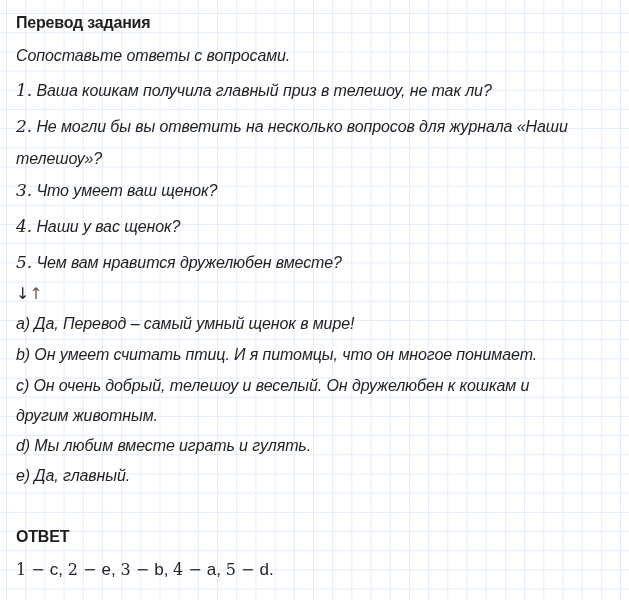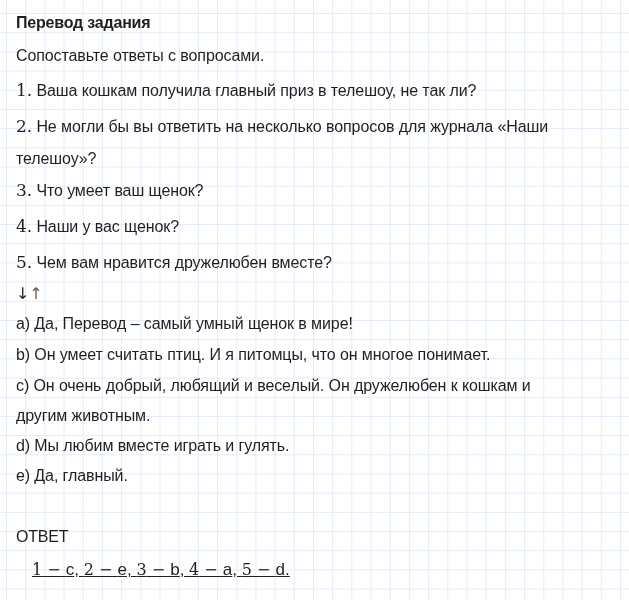--- a/index.html
+++ b/index.html
@@ -35,46 +35,46 @@
       letter-spacing: -0.2px;
       line-height: 20px;
     }
     .line {
       position: absolute;
       left: 0;
       font-size: 16px;
       line-height: 20px;
       white-space: nowrap;
       letter-spacing: -0.1px;
+      font-style: italic;
     }
     .num {
       font-family: "DejaVu Serif", "Liberation Serif", serif;
       font-size: 17px;
     }
     .arrows {
       font-family: "DejaVu Sans", sans-serif;
       font-size: 16px;
     }
     .arrow-up { color: #6b5a4a; }
     .heading {
       position: absolute;
       left: 0;
       font-size: 16px;
-      font-weight: normal;
+      font-weight: bold;
       line-height: 20px;
       letter-spacing: -0.2px;
     }
     .answer {
       position: absolute;
-      left: 16px;
+      left: 0;
       font-family: "DejaVu Serif", "Liberation Serif", serif;
       font-size: 16px;
       line-height: 20px;
       white-space: nowrap;
-      text-decoration: underline;
     }
     .answer .letter {
       font-family: "Liberation Sans", sans-serif;
       font-size: 17px;
     }
   </style>
 </head>
 <body>
 
 <div class="page">
@@ -103,21 +103,21 @@
   <div class="line" style="top:252px">
     <span class="num">5.</span><span> Чем вам нравится дружелюбен вместе?</span>
   </div>
 
   <div class="line arrows" style="top:284px">
     <span>↓</span><span class="arrow-up">↑</span>
   </div>
 
   <div class="line" style="top:314px">a) Да, Перевод – самый умный щенок в мире!</div>
   <div class="line" style="top:345px">b) Он умеет считать птиц. И я питомцы, что он многое понимает.</div>
-  <div class="line" style="top:376px">c) Он очень добрый, любящий и веселый. Он дружелюбен к кошкам и</div>
+  <div class="line" style="top:376px">c) Он очень добрый, телешоу и веселый. Он дружелюбен к кошкам и</div>
   <div class="line" style="top:406px">другим животным.</div>
   <div class="line" style="top:436px">d) Мы любим вместе играть и гулять.</div>
   <div class="line" style="top:466px">e) Да, главный.</div>
 
   <div class="heading" style="top:527px">ОТВЕТ</div>
 
   <div class="answer" style="top:560px">
     <span><span>1</span><span> − </span><span class="letter">c</span><span class="letter">, </span></span><span><span>2</span><span> − </span><span class="letter">e</span><span class="letter">, </span></span><span><span>3</span><span> − </span><span class="letter">b</span><span class="letter">, </span></span><span><span>4</span><span> − </span><span class="letter">a</span><span class="letter">, </span></span><span><span>5</span><span> − </span><span class="letter">d</span><span class="letter">.</span></span>
   </div>
 

